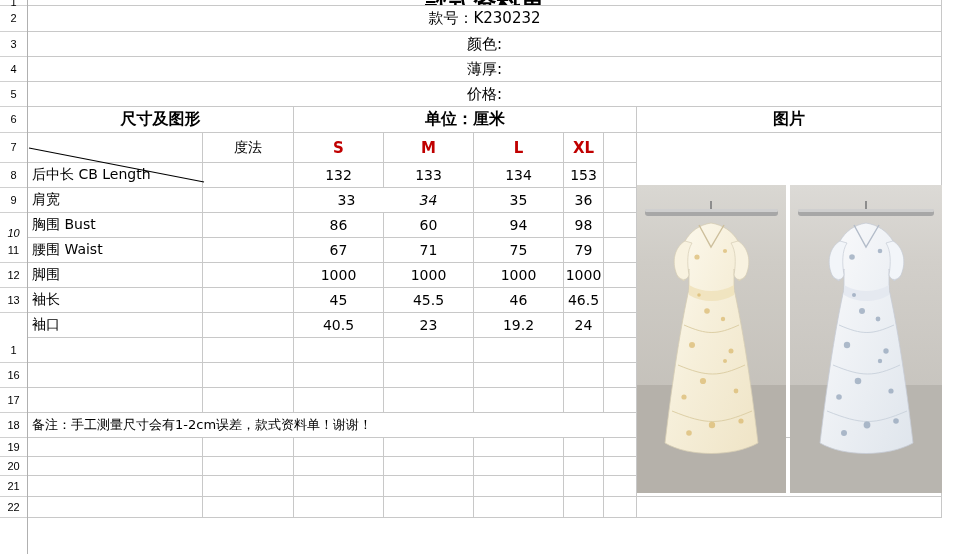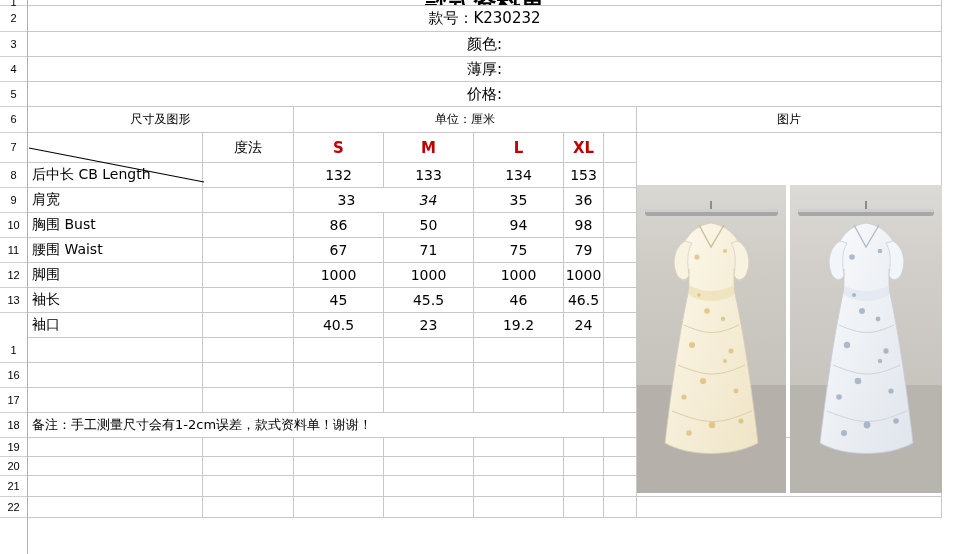--- a/index.html
+++ b/index.html
@@ -64,22 +64,22 @@
   .title-cell {
     font-size: 24px;
     font-weight: bold;
     font-family: "DejaVu Sans", sans-serif;
   }
   .sub-cell {
     font-size: 15px;
     font-family: "DejaVu Sans", sans-serif;
   }
   .hdr-cell {
-    font-size: 12px;
-    font-weight: normal;
+    font-size: 16px;
+    font-weight: bold;
     font-family: "DejaVu Sans", sans-serif;
   }
   .size-hdr {
     color: #c00000;
     font-size: 15px;
     font-weight: bold;
     font-family: "DejaVu Sans", sans-serif;
   }
   .meas-label {
     font-size: 14px;
@@ -115,21 +115,21 @@
   <div class="rowhead-col" id="rowheads">
       <div class="rowhead" style="top: 0px; height: 6px;">1</div>
       <div class="rowhead" style="top: 6px; height: 26px;">2</div>
       <div class="rowhead" style="top: 32px; height: 25px;">3</div>
       <div class="rowhead" style="top: 57px; height: 25px;">4</div>
       <div class="rowhead" style="top: 82px; height: 25px;">5</div>
       <div class="rowhead" style="top: 107px; height: 26px;">6</div>
       <div class="rowhead" style="top: 133px; height: 30px;">7</div>
       <div class="rowhead" style="top: 163px; height: 25px;">8</div>
       <div class="rowhead" style="top: 188px; height: 25px;">9</div>
-      <div class="rowhead" style="top: 213px; height: 25px;">10</div>
+      <div class="rowhead" style="top: 221px; height: 25px; font-style: italic;">10</div>
       <div class="rowhead" style="top: 238px; height: 25px;">11</div>
       <div class="rowhead" style="top: 263px; height: 25px;">12</div>
       <div class="rowhead" style="top: 288px; height: 25px;">13</div>
       <div class="rowhead" style="top: 313px; height: 25px; margin-top: 44px;">14</div>
       <div class="rowhead" style="top: 338px; height: 25px;">1</div>
       <div class="rowhead" style="top: 363px; height: 25px;">16</div>
       <div class="rowhead" style="top: 388px; height: 25px;">17</div>
       <div class="rowhead" style="top: 413px; height: 25px;">18</div>
       <div class="rowhead" style="top: 438px; height: 19px;">19</div>
       <div class="rowhead" style="top: 457px; height: 19px;">20</div>
@@ -336,21 +336,21 @@
       <div class="cell meas-val center" style="left: 536px; top: 163px; width: 40px; height: 25px;">153</div>
       <div class="cell meas-label left" style="left: 0px; top: 188px; width: 175px; height: 25px;">肩宽</div>
       <div class="cell meas-val center" style="left: 175px; top: 188px; width: 91px; height: 25px;"></div>
       <div class="cell meas-val center" style="left: 274px; top: 188px; width: 90px; height: 25px;">33</div>
       <div class="cell meas-val center" style="left: 356px; top: 188px; width: 90px; height: 25px; font-style: italic;">34</div>
       <div class="cell meas-val center" style="left: 446px; top: 188px; width: 90px; height: 25px;">35</div>
       <div class="cell meas-val center" style="left: 536px; top: 188px; width: 40px; height: 25px;">36</div>
       <div class="cell meas-label left" style="left: 0px; top: 213px; width: 175px; height: 25px;">胸围 Bust</div>
       <div class="cell meas-val center" style="left: 175px; top: 213px; width: 91px; height: 25px;"></div>
       <div class="cell meas-val center" style="left: 266px; top: 213px; width: 90px; height: 25px;">86</div>
-      <div class="cell meas-val center" style="left: 356px; top: 213px; width: 90px; height: 25px;">50</div>
+      <div class="cell meas-val center" style="left: 356px; top: 213px; width: 90px; height: 25px;">60</div>
       <div class="cell meas-val center" style="left: 446px; top: 213px; width: 90px; height: 25px;">94</div>
       <div class="cell meas-val center" style="left: 536px; top: 213px; width: 40px; height: 25px;">98</div>
       <div class="cell meas-label left" style="left: 0px; top: 238px; width: 175px; height: 25px;">腰围 Waist</div>
       <div class="cell meas-val center" style="left: 175px; top: 238px; width: 91px; height: 25px;"></div>
       <div class="cell meas-val center" style="left: 266px; top: 238px; width: 90px; height: 25px;">67</div>
       <div class="cell meas-val center" style="left: 356px; top: 238px; width: 90px; height: 25px;">71</div>
       <div class="cell meas-val center" style="left: 446px; top: 238px; width: 90px; height: 25px;">75</div>
       <div class="cell meas-val center" style="left: 536px; top: 238px; width: 40px; height: 25px;">79</div>
       <div class="cell meas-label left" style="left: 0px; top: 263px; width: 175px; height: 25px;">脚围</div>
       <div class="cell meas-val center" style="left: 175px; top: 263px; width: 91px; height: 25px;"></div>

